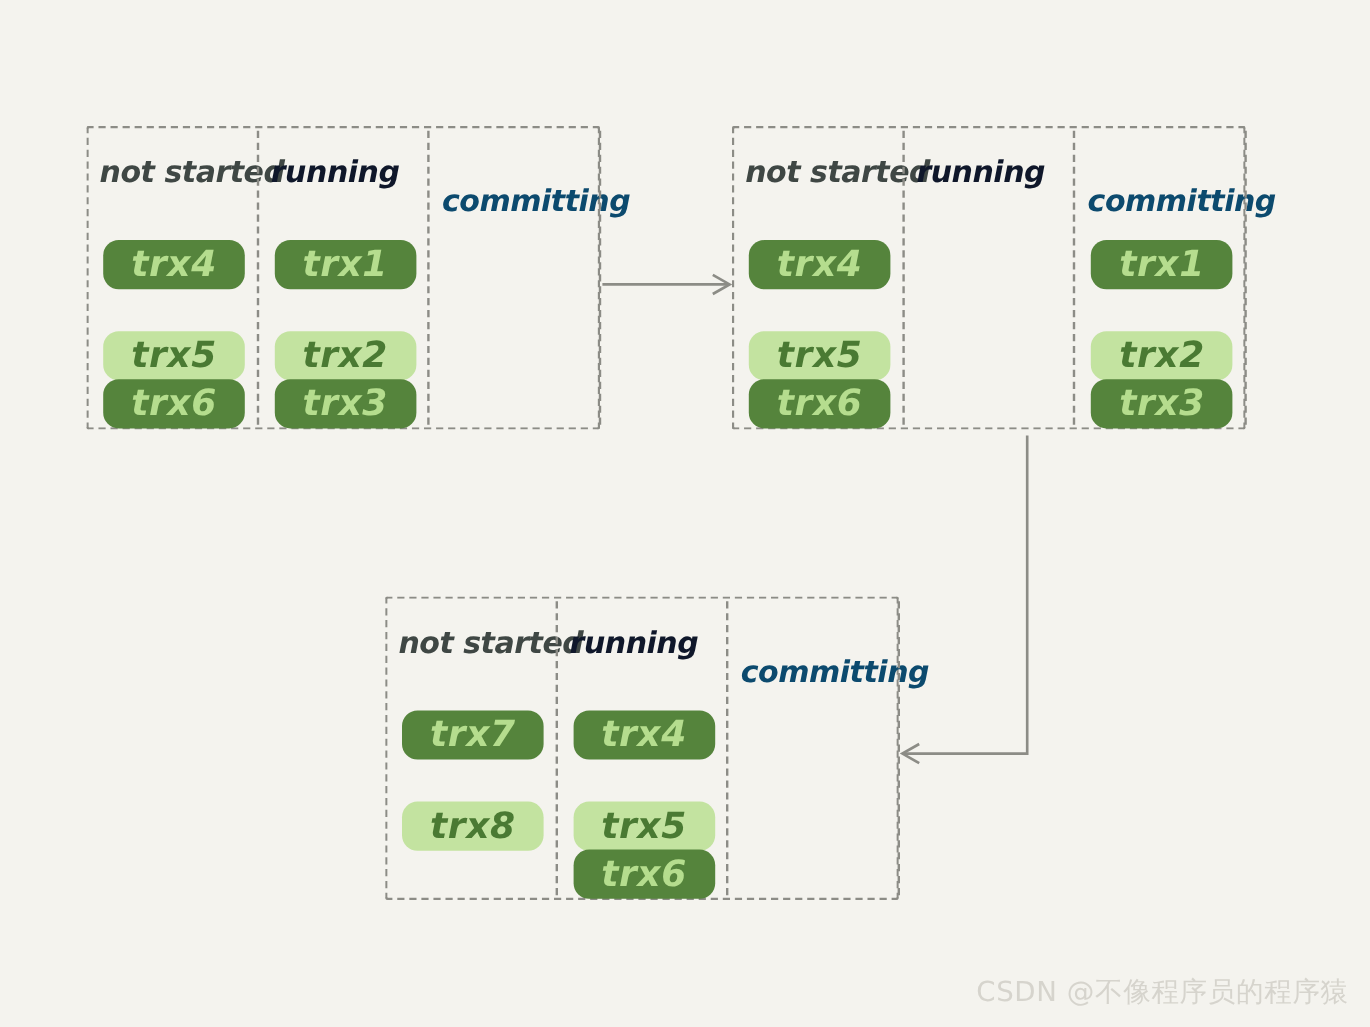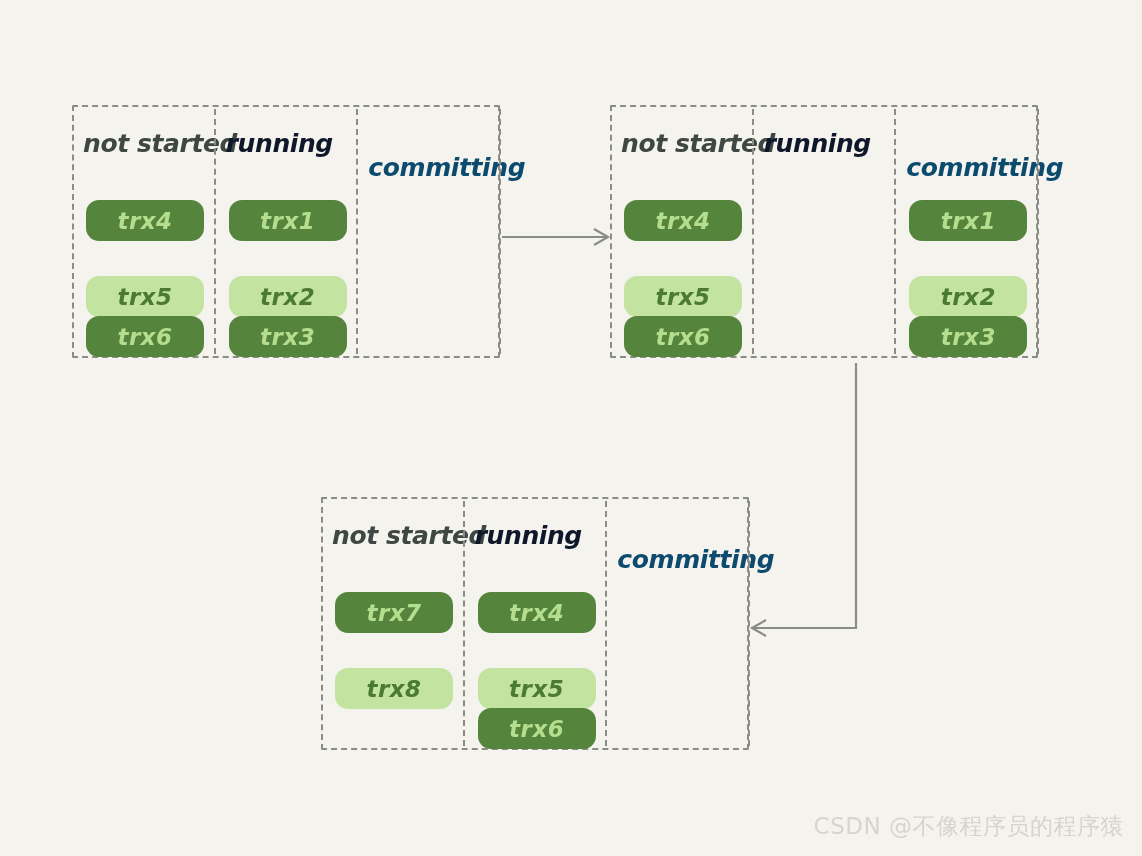--- a/index.html
+++ b/index.html
@@ -80,21 +80,21 @@
     width: 118px;
   }
   .trx {
     box-sizing: border-box;
     height: 41px;
     border-radius: 13px;
     display: flex;
     align-items: center;
     justify-content: center;
     font-family: "DejaVu Sans", sans-serif;
-    font-size: 23px;
+    font-size: 30px;
     font-weight: 700;
     font-style: italic;
     letter-spacing: 0.5px;
     margin-bottom: -1px;
     position: relative;
   }
   .trx.dark {
     background: #55843c;
     color: #b5dd8e;
   }

